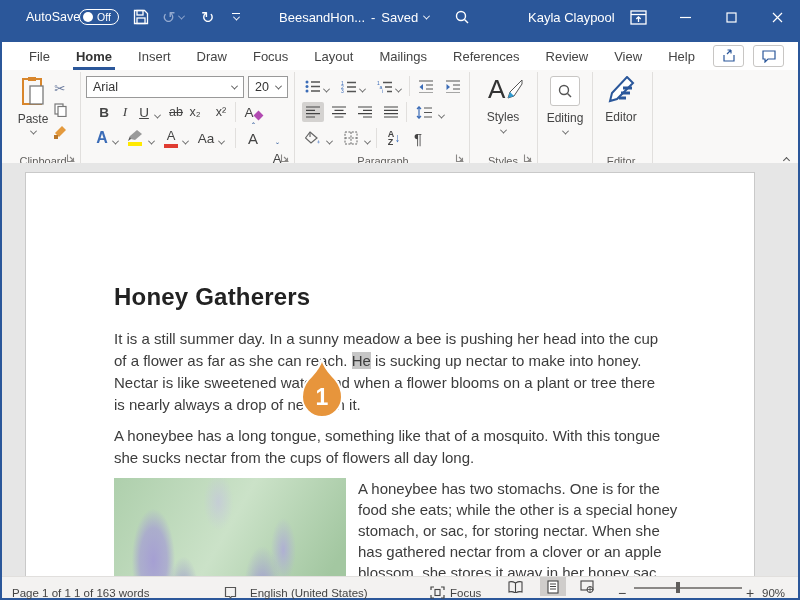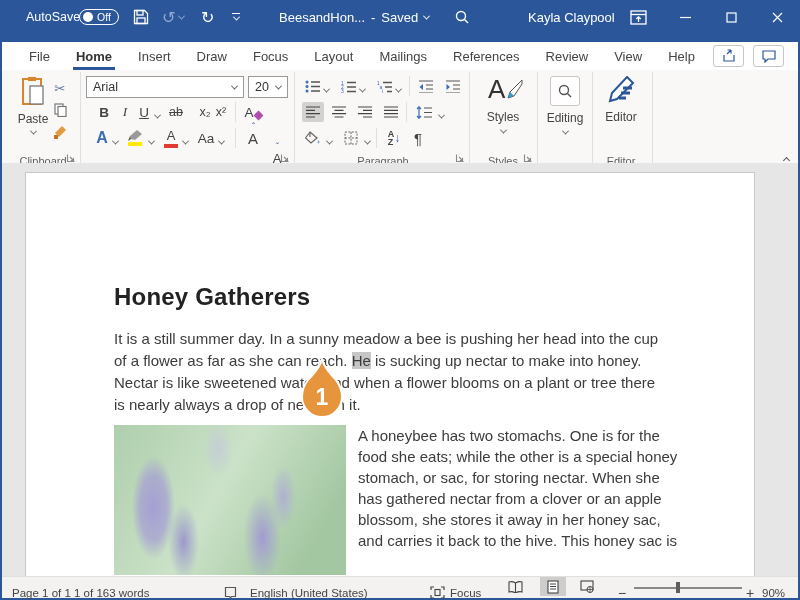--- a/index.html
+++ b/index.html
@@ -208,21 +208,21 @@
       <span class="chv"></span>
     </div>
 
     <div class="sbtn" style="left:92px;top:32px;width:20px;font-weight:700">B</div>
     <div class="sbtn" style="left:114px;top:32px;width:18px;font-style:italic;font-family:'Liberation Serif',serif">I</div>
     <div class="sbtn" style="left:133px;top:32px;width:18px;text-decoration:underline">U</div>
     <div class="sbtn" style="left:150px;top:36px;width:10px">
         <span class="chv" style="color:#666"></span>
       </div>
     <div class="sbtn" style="left:162px;top:32px;width:24px;text-decoration:line-through;font-size:12.5px">ab</div>
-    <div class="sbtn" style="left:193px;top:32px;width:20px;font-size:12.5px">x₂</div>
+    <div class="sbtn" style="left:183px;top:32px;width:20px;font-size:12.5px">x₂</div>
     <div class="sbtn" style="left:209px;top:32px;width:20px;font-size:12.5px">x²</div>
     <div class="vdiv" style="left:233px;top:32px"></div>
     <div class="sbtn" style="left:239px;top:32px;width:24px">
       <span>A</span>
       <span style="width:7px;height:7px;background:#b14ab1;transform:rotate(45deg);margin-left:1px;margin-top:6px"></span>
     </div>
 
     <div class="sbtn" style="left:90px;top:58px;width:20px;color:#3b6cb7;font-weight:700;font-size:16px">A</div>
     <div class="sbtn" style="left:108px;top:62px;width:10px">
         <span class="chv" style="color:#666"></span>
@@ -424,20 +424,21 @@
 
     <div class="sbtn" style="left:775px;top:80px;width:18px">
       <span class="chv chv-up" style="color:#555"></span>
     </div>
   </div>
 
   <div class="docarea">
     <div class="page">
       <div class="doc-title">Honey Gatherers</div>
       <div class="para"><span>It is a still summer day. In a sunny meadow a bee is pushing her head into the cup of a flower as far as she can reach. </span><span class="sel">He</span><span> is sucking up nectar to make into honey. Nectar is like sweetened water, and when a flower blooms on a plant or tree there is nearly always a drop of nectar in it.</span></div>
+      <div class="para">A honeybee has a long tongue, something like that of a mosquito. With this tongue she sucks nectar from the cups of flowers all day long.</div>
       <div class="p3">
         <div class="photo"></div>
         <div class="p3text">A honeybee has two stomachs. One is for the food she eats; while the other is a special honey stomach, or sac, for storing nectar. When she has gathered nectar from a clover or an apple blossom, she stores it away in her honey sac, and carries it back to the hive. This honey sac is</div>
       </div>
       <div class="callout">
         <svg width="44" height="62" viewBox="0 0 44 62">
           <path d="M22 2 C25 13 31 17 36 23 C40 28 42 33 42 40 C42 51 33 60 22 60 C11 60 2 51 2 40 C2 33 4 28 8 23 C13 17 19 13 22 2 Z" fill="#e7953c" stroke="#ffffff" stroke-width="2"></path>
           <text x="22" y="48" text-anchor="middle" font-size="23" font-weight="bold" fill="#ffffff">1</text>
         </svg>
       </div>

